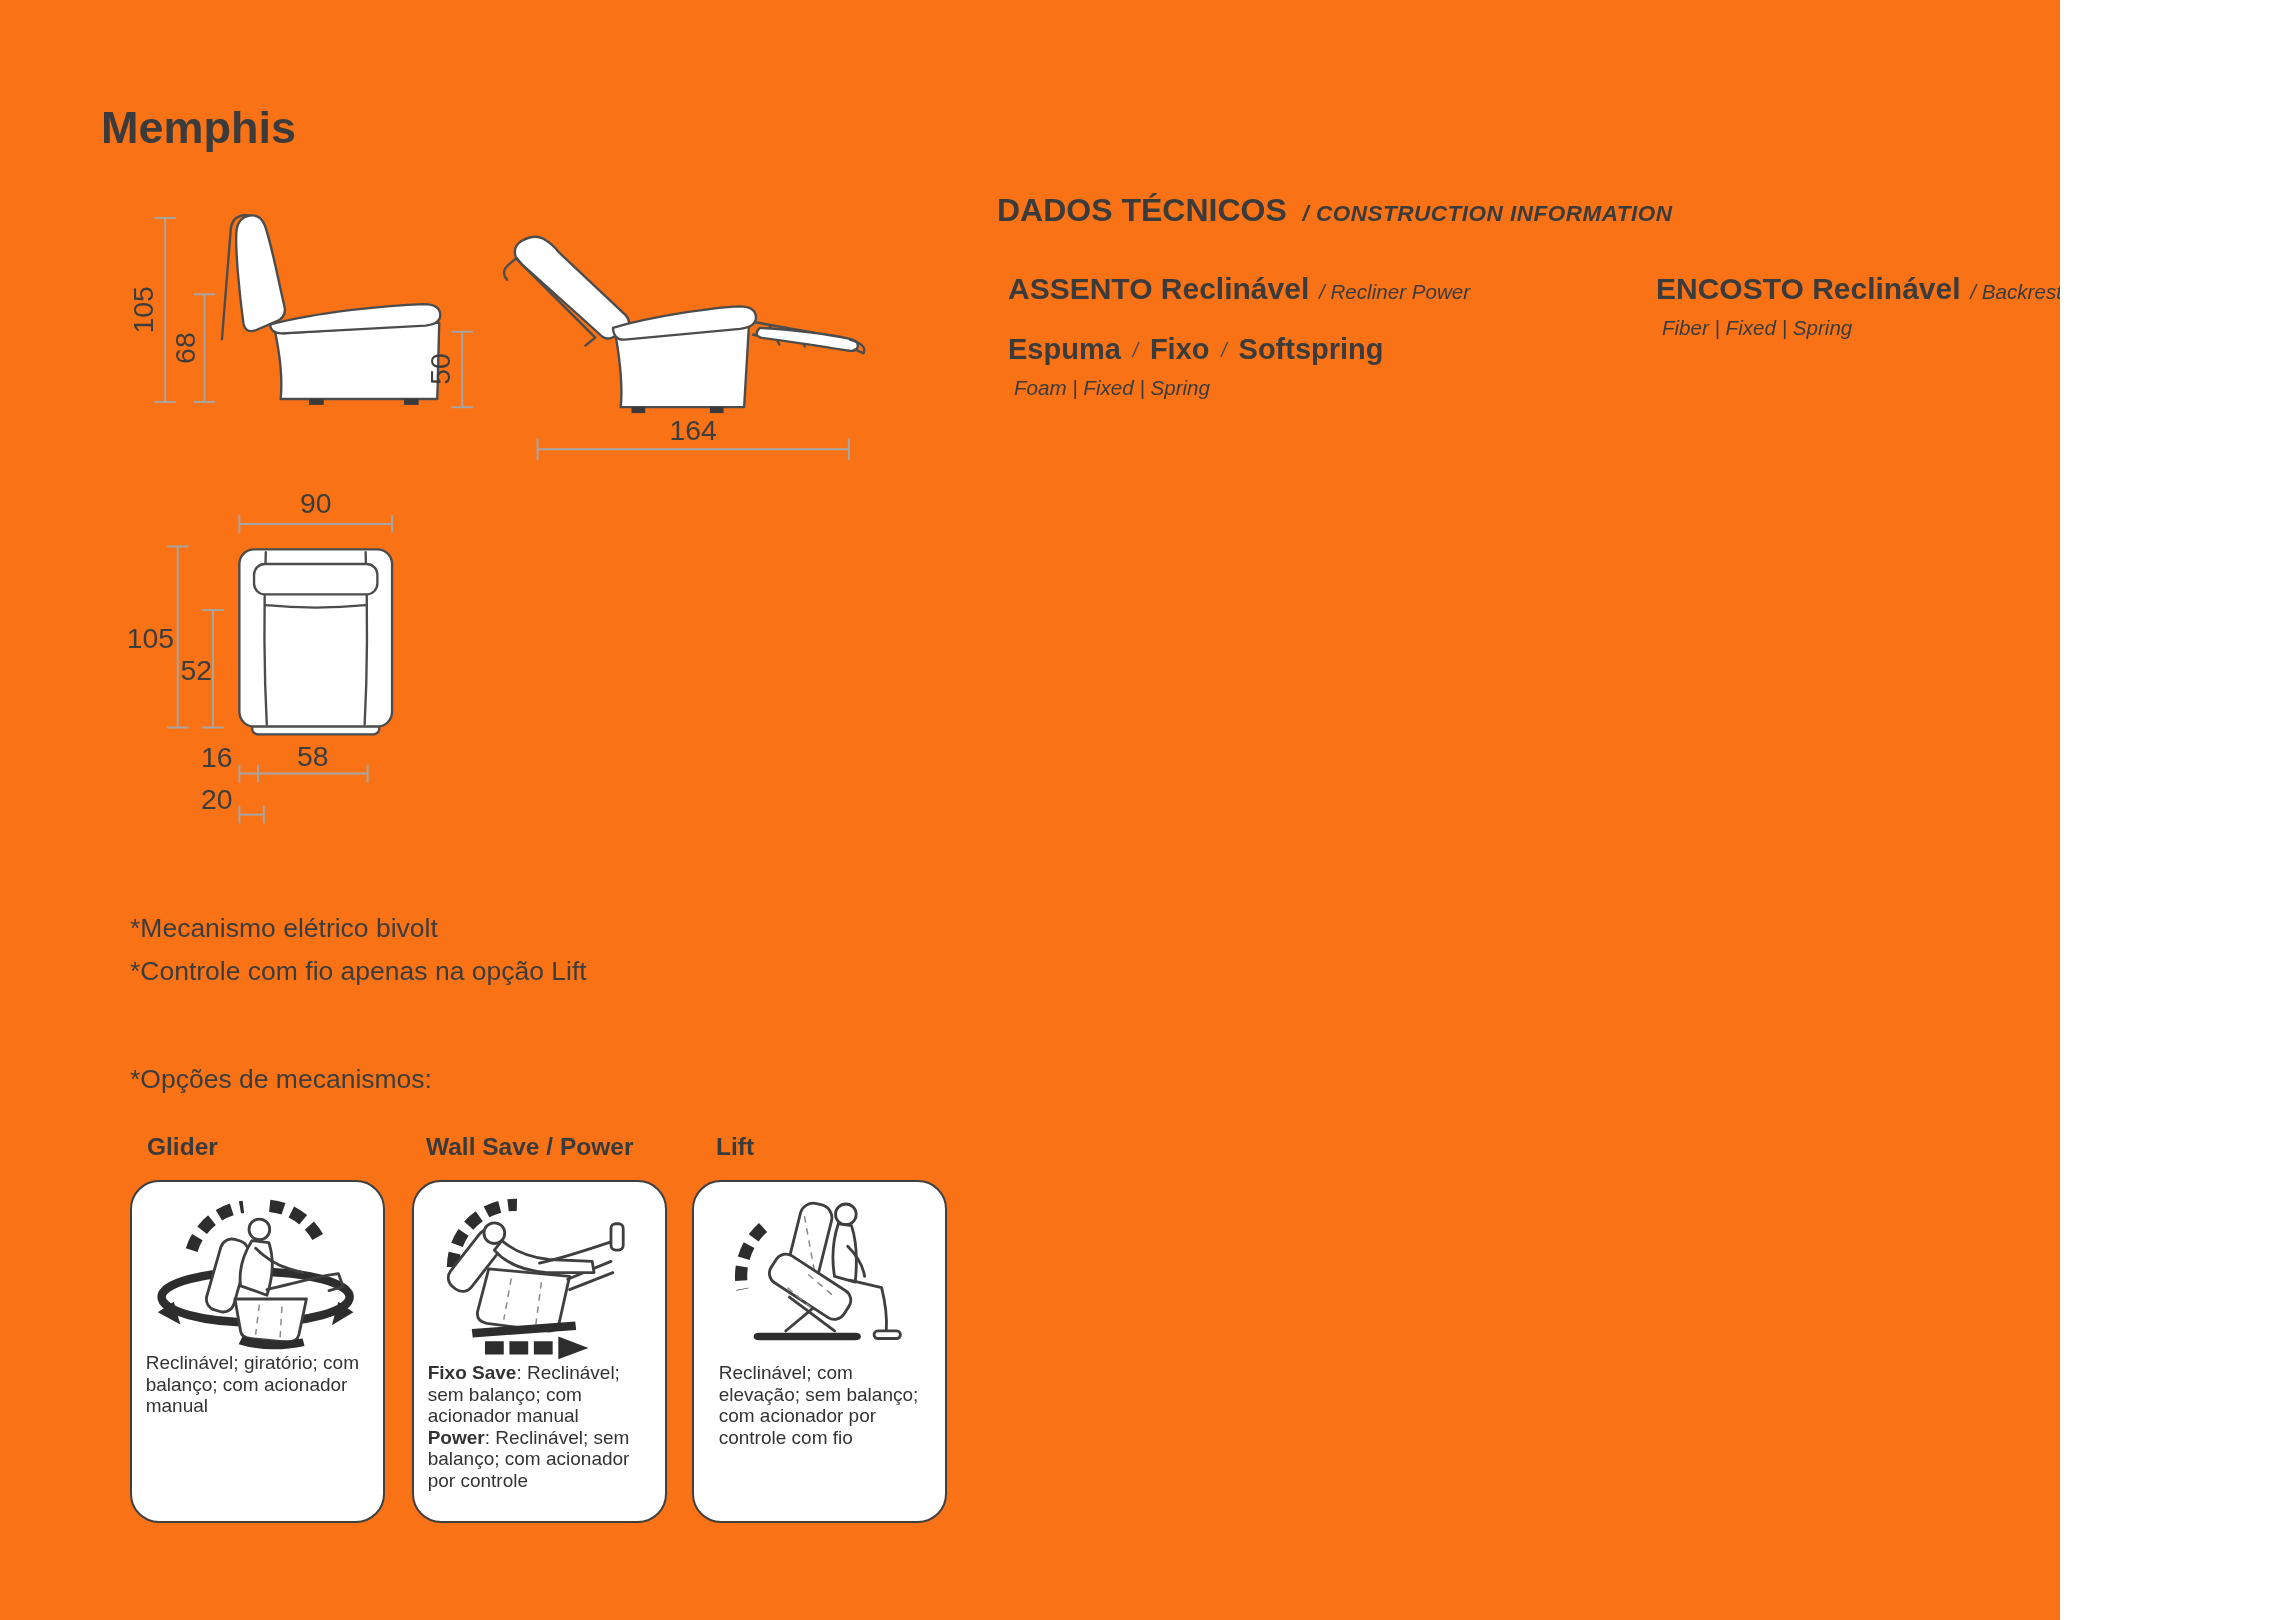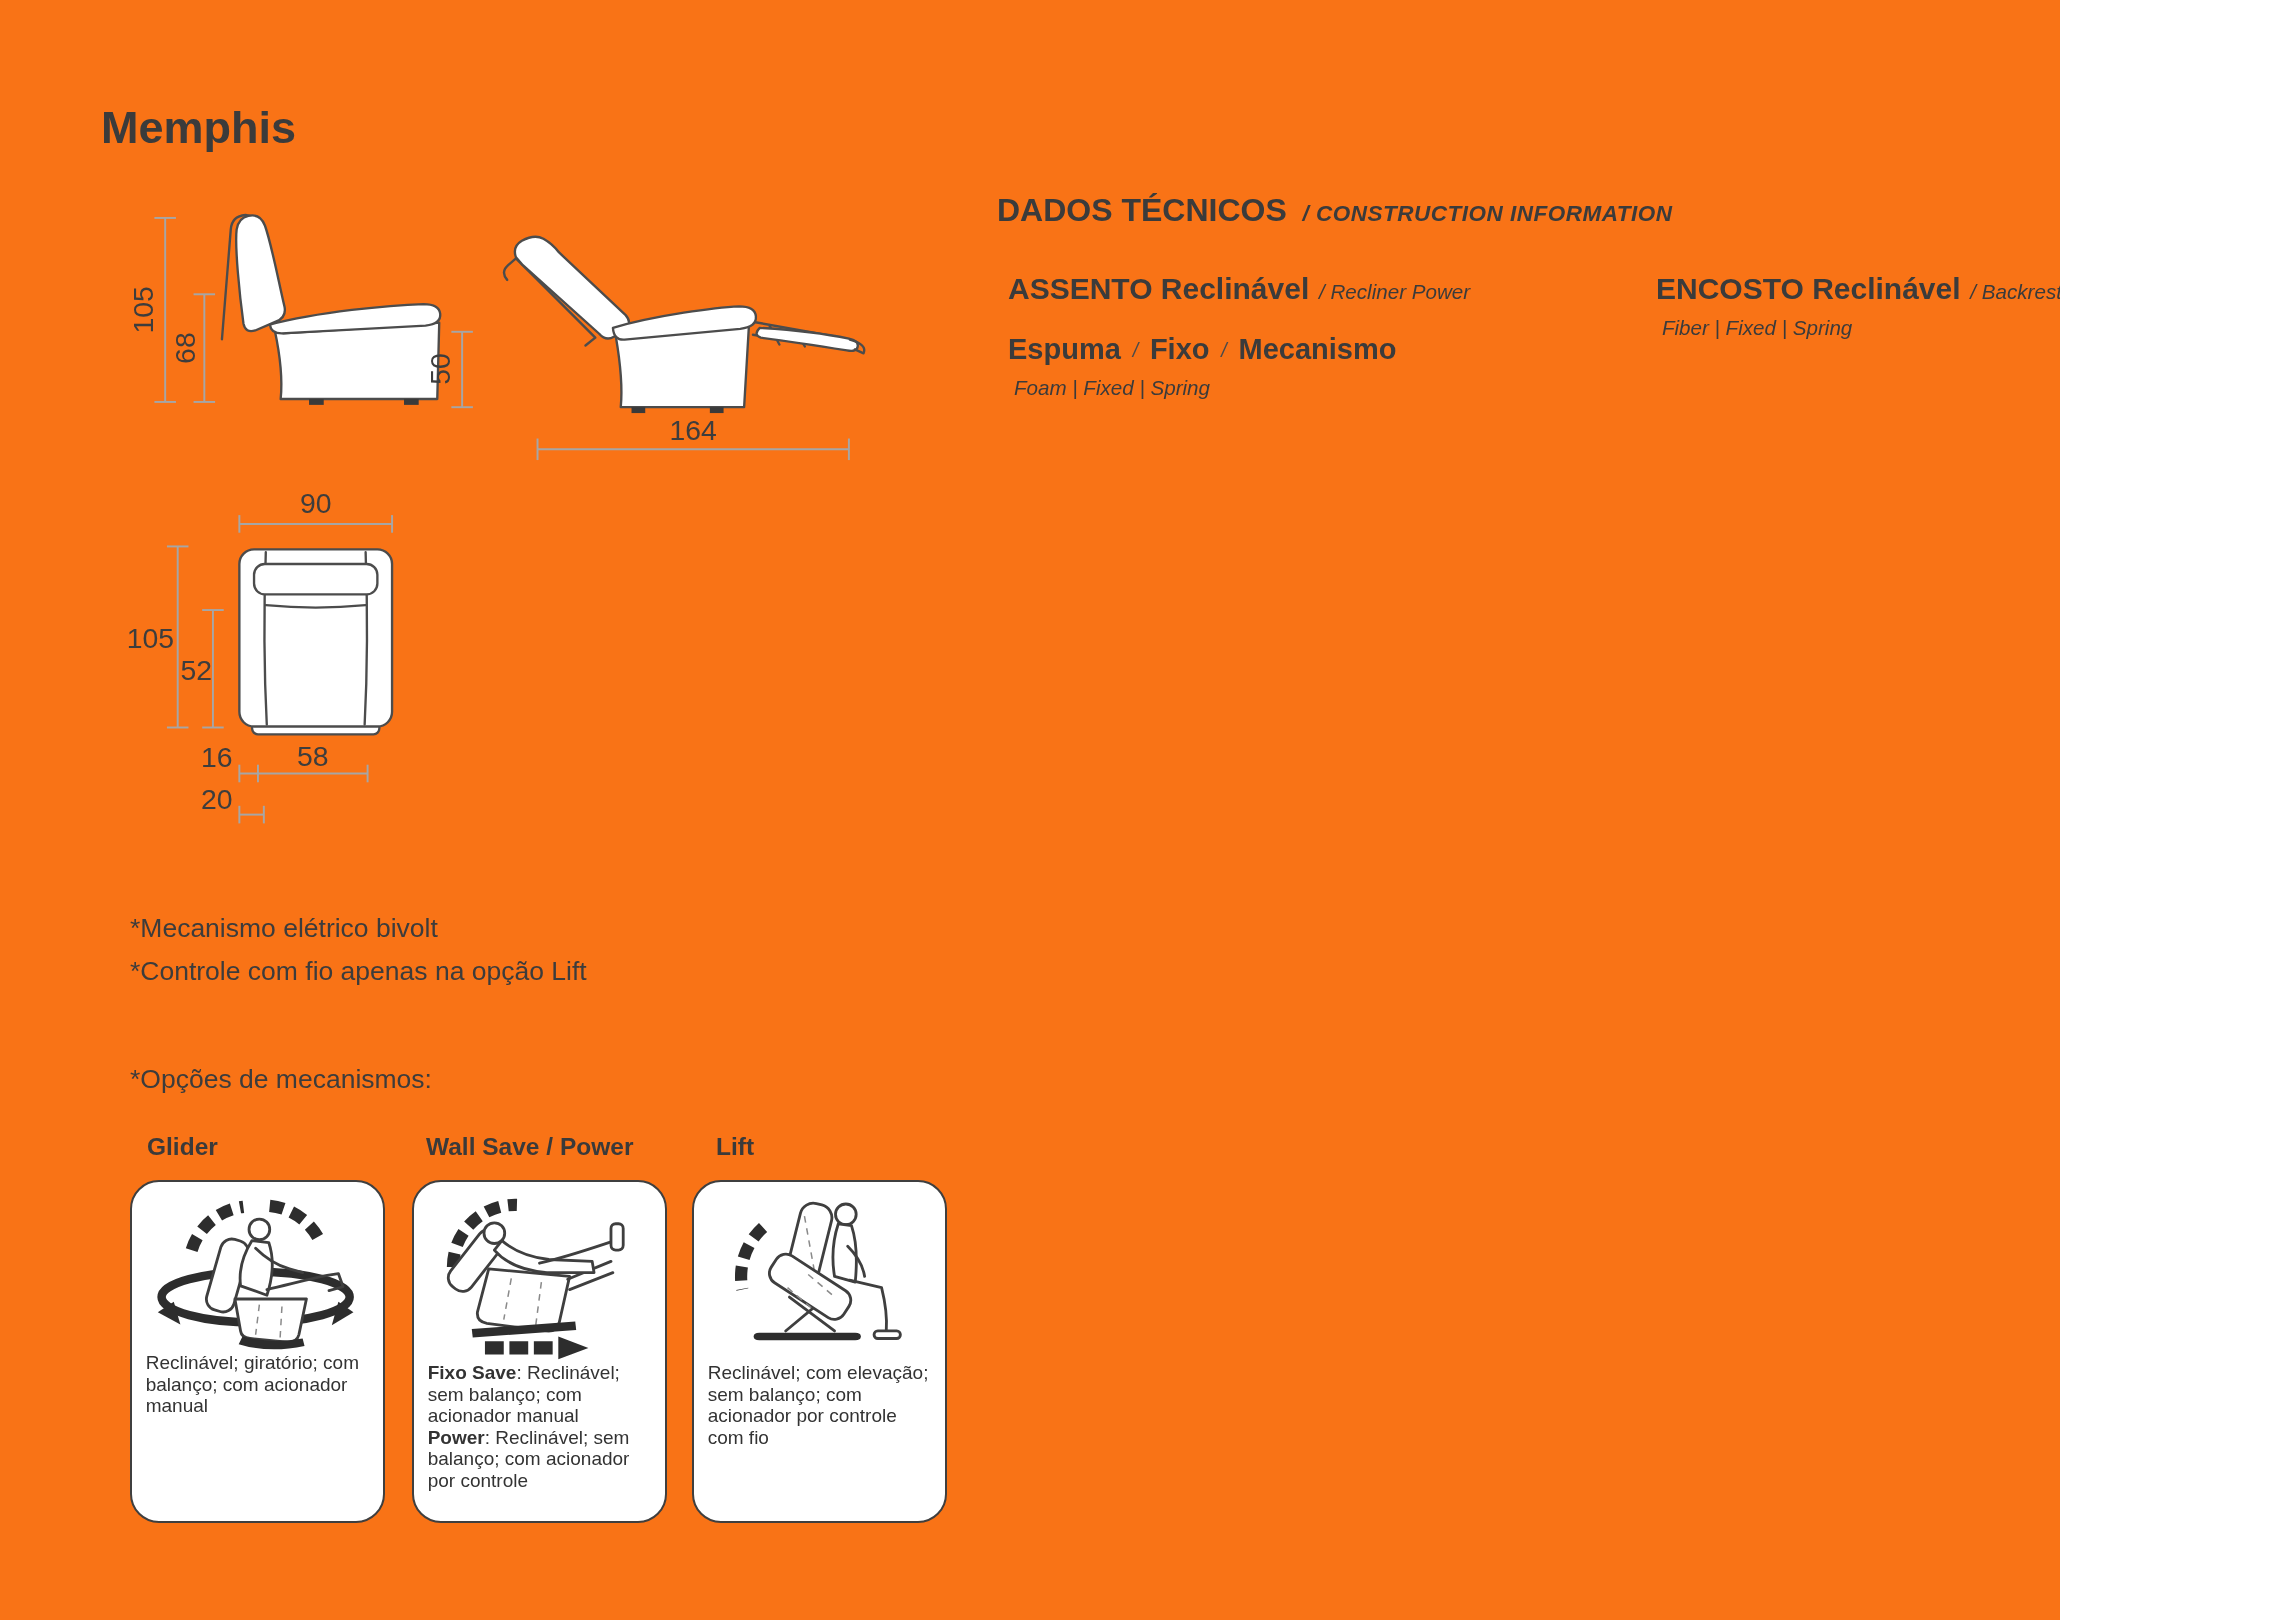--- a/index.html
+++ b/index.html
@@ -128,21 +128,21 @@
 
   <div class="abs dados-h" style="left:997px;top:192px;">
     <span>DADOS TÉCNICOS</span><span class="sub">/ CONSTRUCTION INFORMATION</span>
   </div>
 
   <div class="abs" style="left:1008px;top:272px;">
     <div class="sec-title">
       <span>ASSENTO Reclinável</span><span class="sub">/ Recliner Power</span>
     </div>
     <div class="materials">
-      <span>Espuma</span><span class="sep">/</span><span>Fixo</span><span class="sep">/</span><span>Mecanismo</span>
+      <span>Espuma</span><span class="sep">/</span><span>Fixo</span><span class="sep">/</span><span>Softspring</span>
     </div>
     <div class="materials-en">Foam | Fixed | Spring</div>
   </div>
 
   <div class="abs" style="left:1656px;top:272px;">
     <div class="sec-title">
       <span>ENCOSTO Reclinável</span><span class="sub">/ Backrest Recliner</span>
     </div>
     <div class="materials-en">Fiber | Fixed | Spring</div>
   </div>
@@ -206,17 +206,17 @@
       <line class="ill" x1="88" y1="116" x2="136" y2="152"></line>
       <rect class="illf" x="64" y="88" width="92" height="34" rx="12" transform="rotate(33 110 105)"></rect>
       <path class="seam" d="M86,106 L112,128 M108,92 L134,114"></path>
       <circle class="illf" cx="148" cy="28" r="11"></circle>
       <path class="illf" d="M140,38 C134,56 133,76 136,94 L158,100 C160,80 160,58 154,40 Z"></path>
       <path class="ill" d="M150,62 C160,72 166,82 168,94"></path>
       <path class="ill" d="M152,98 L186,106 C190,122 192,138 191,152"></path>
       <rect class="illf" x="178" y="152" width="28" height="8" rx="4"></rect>
       <path class="dark" d="M56,154 L158,154 Q164,154 164,158 Q164,162 158,162 L56,162 Q50,162 50,158 Q50,154 56,154 Z"></path>
     </svg>
-    <div class="mech-text" style="top:180px;">Reclinável; com elevação; sem balanço; com acionador por controle com fio</div>
+    <div class="mech-text" style="top:180px;margin-left:11px;">Reclinável; com elevação; sem balanço; com acionador por controle com fio</div>
   </div>
 
 </div>
 
 
 </body></html>

